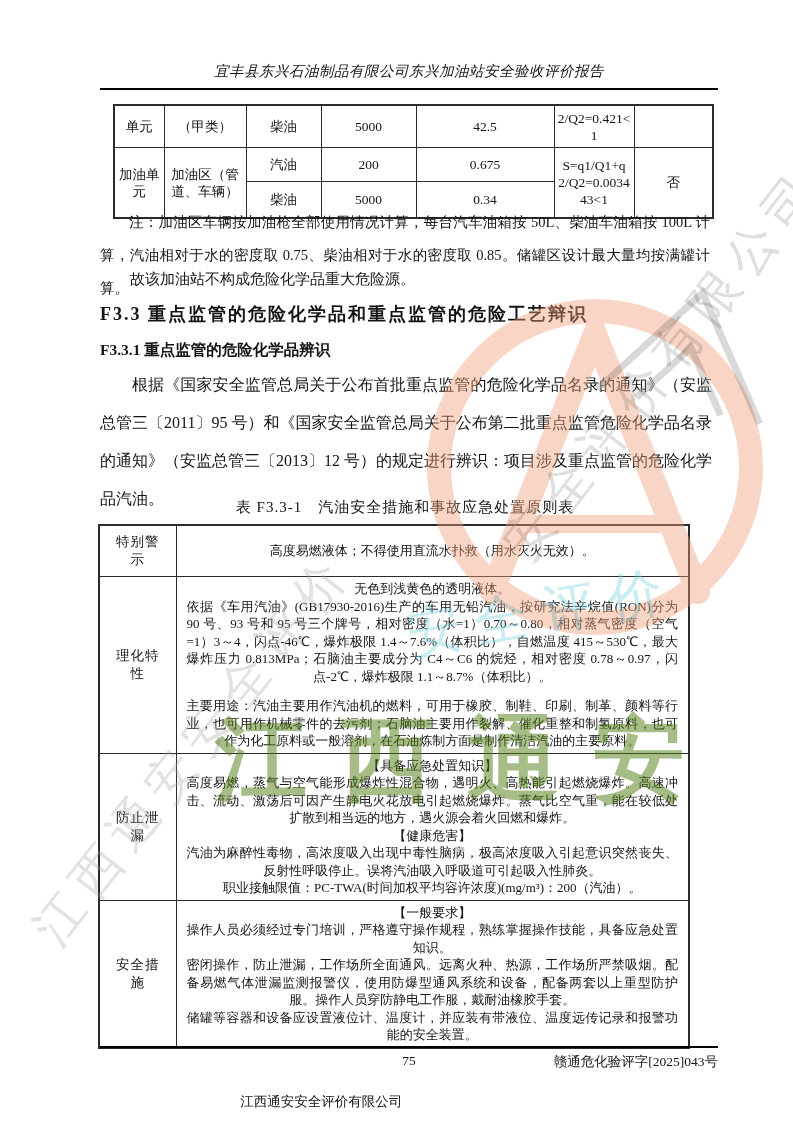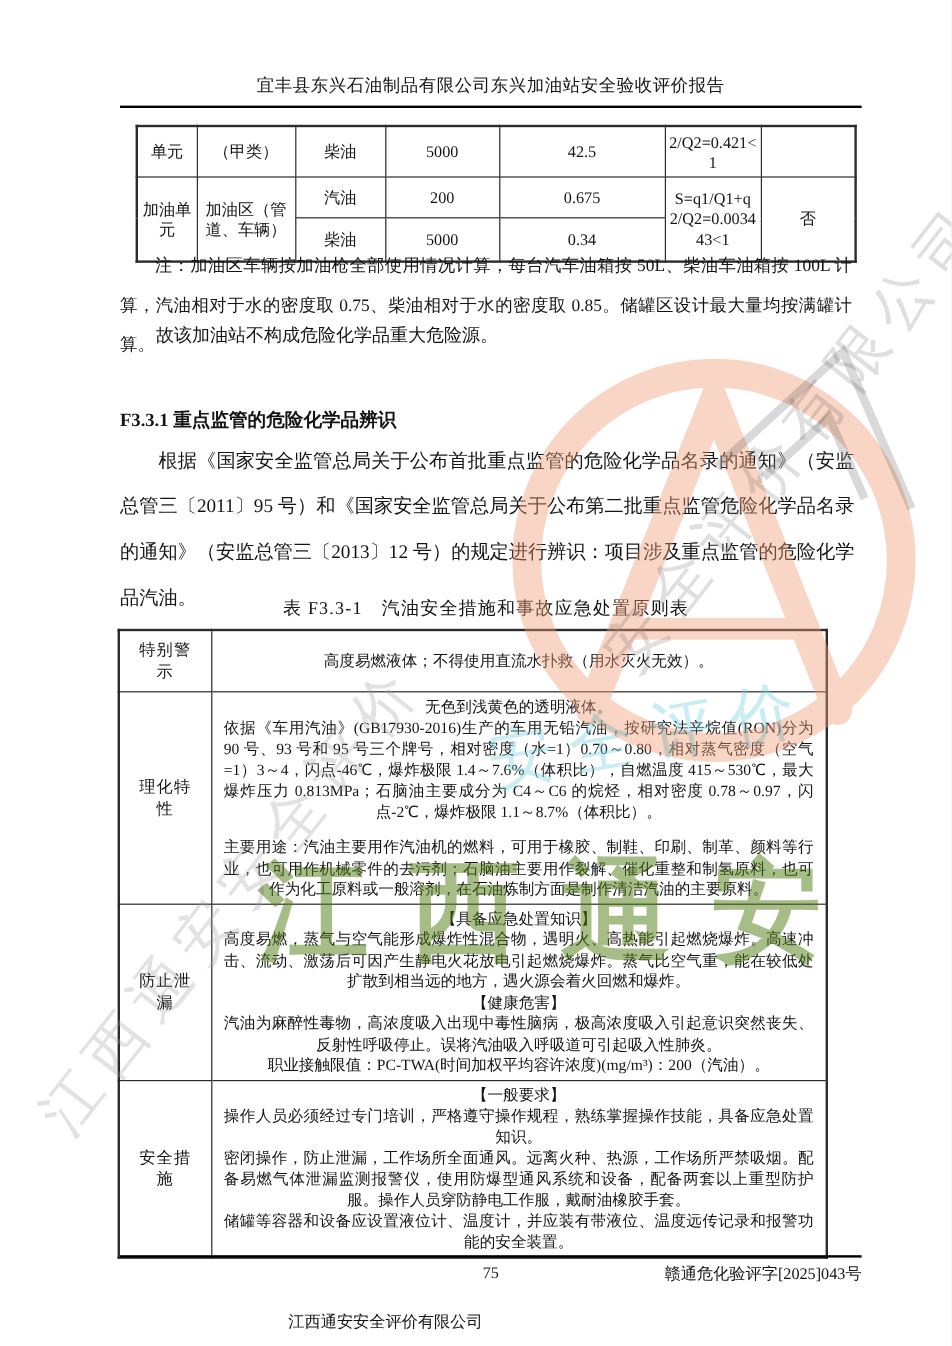--- a/index.html
+++ b/index.html
@@ -6,21 +6,21 @@
   .page{
     position:relative; width:793px; height:1122px; margin:0 auto;
     background:#ffffff; overflow:hidden;
     font-family:"Liberation Serif", serif;
     color:#141414;
   }
   .content{position:absolute; inset:0; z-index:1;}
   
   .hdr{position:absolute; top:62px; left:100px; width:618px;
        text-align:center; font-size:14.5px; letter-spacing:.5px;
-       border-bottom:2px solid #000; padding-bottom:7px;}
+       border-bottom:2px solid #000; padding-bottom:7px;font-style:italic;}
   
   table{border-collapse:collapse;}
   .t-top{position:absolute; top:93px; left:113px; width:599px;
          table-layout:fixed; font-size:13.5px; border:2px solid #2b2b2b;margin-top:11px;}
   .t-top td{border:1px solid #2b2b2b; text-align:center; vertical-align:middle;
             padding:1px 3px; line-height:17px;}
   .t-top .frm{word-break:break-all; font-family:"Liberation Serif",serif;}
   .r1 td{height:39px;} .r2 td{height:31px;} .r3 td{height:33px;}
   
   .note{position:absolute; top:206px; left:100px; width:610px;
@@ -128,20 +128,21 @@
           <td>5000</td>
           <td>0.34</td>
         </tr>
       </tbody>
     </table>
 
     <div class="note">注：加油区车辆按加油枪全部使用情况计算，每台汽车油箱按 50L、柴油车油箱按 100L 计算，汽油相对于水的密度取 0.75、柴油相对于水的密度取 0.85。储罐区设计最大量均按满罐计算。</div>
 
     <div class="concl">故该加油站不构成危险化学品重大危险源。</div>
 
+    <div class="h1">F3.3 重点监管的危险化学品和重点监管的危险工艺辩识</div>
 
     <div class="h2">F3.3.1 重点监管的危险化学品辨识</div>
 
     <div class="para">根据《国家安全监管总局关于公布首批重点监管的危险化学品名录的通知》（安监总管三〔2011〕95 号）和《国家安全监管总局关于公布第二批重点监管危险化学品名录的通知》（安监总管三〔2013〕12 号）的规定进行辨识：项目涉及重点监管的危险化学品汽油。</div>
 
     <div class="cap">表 F3.3-1　汽油安全措施和事故应急处置原则表</div>
 
     <table class="t-main">
       <colgroup>
           <col style="width:77px">

